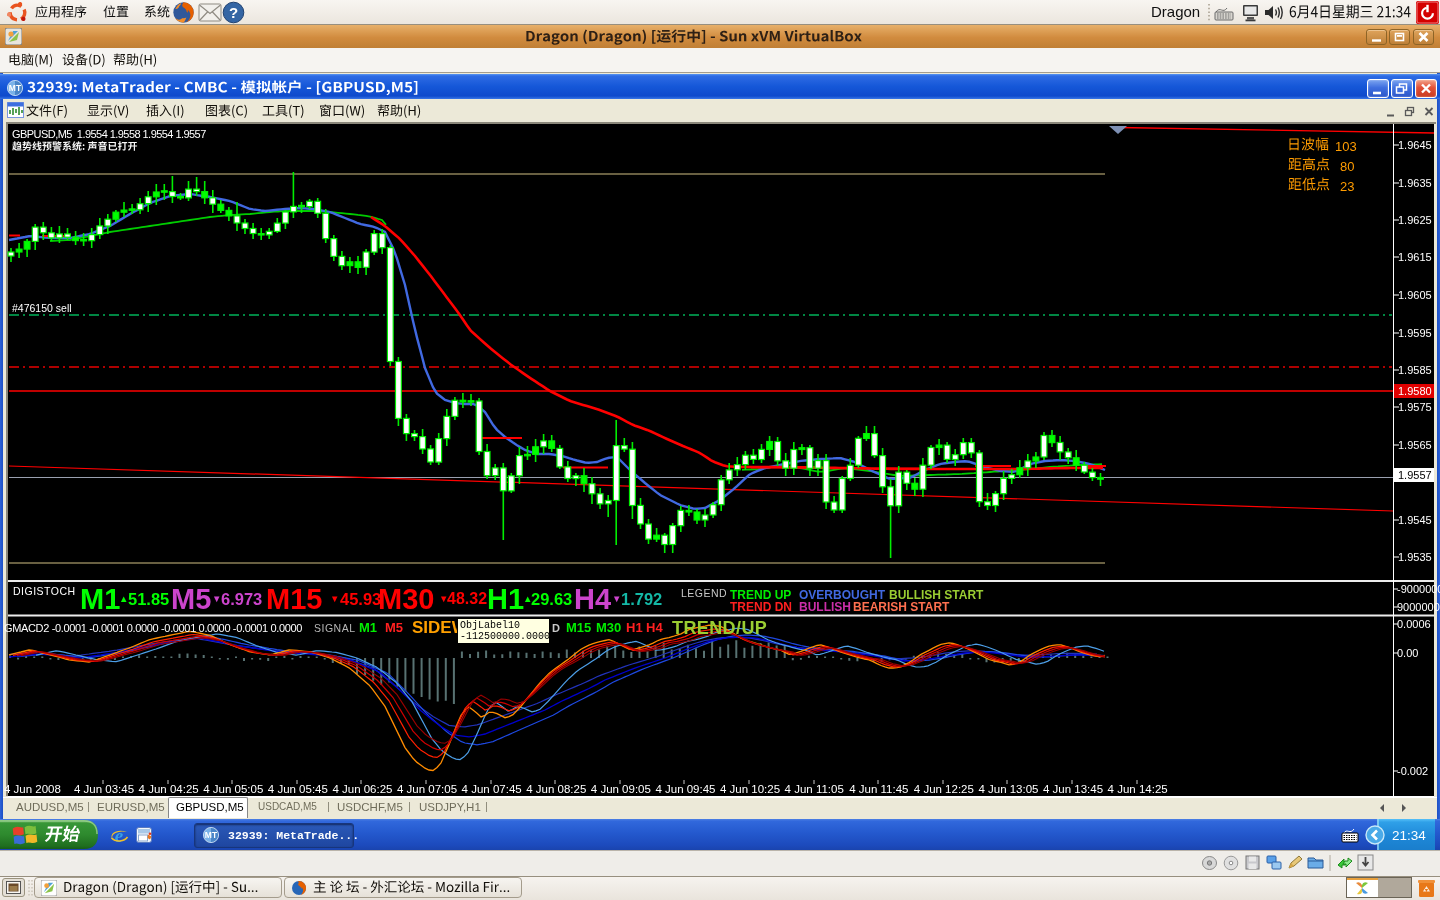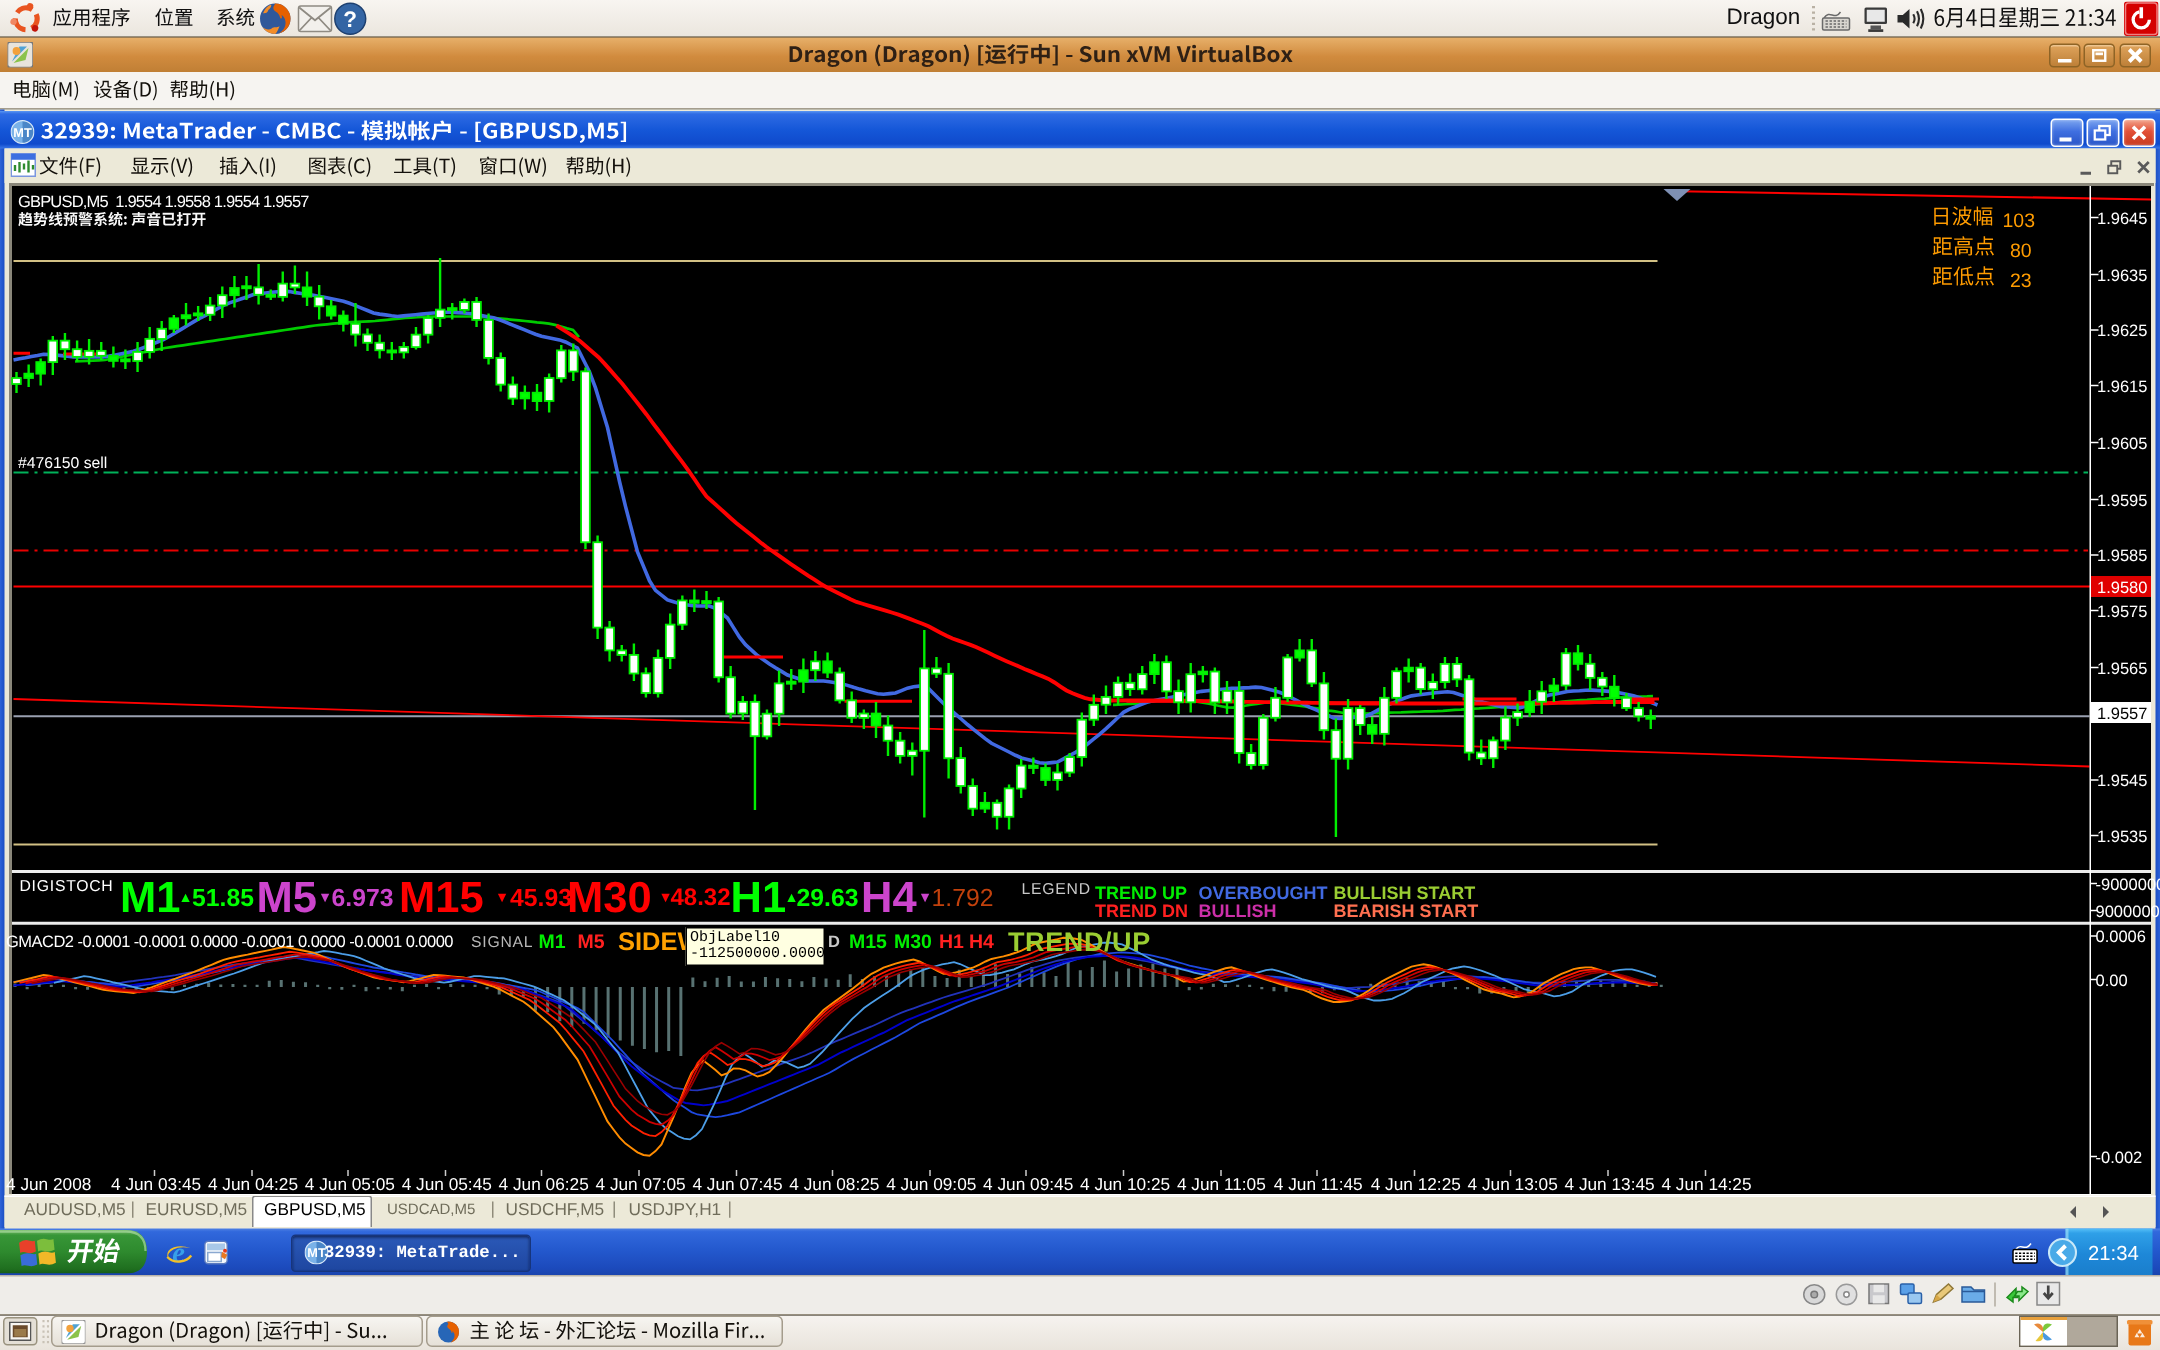--- a/index.html
+++ b/index.html
@@ -571,28 +571,28 @@
 <div class="t" style="left:330px;top:593px;font-size:9.5px;color:#FF0000;font-family:'Liberation Sans',sans-serif;font-weight:bold">▼</div>
 <div class="t" style="left:340px;top:590px;font-size:16.5px;color:#FF0000;font-family:'Liberation Sans',sans-serif;font-weight:bold">45.93</div>
 <div class="t" style="left:378px;top:583px;font-size:29px;color:#FF0000;font-family:'Liberation Sans',sans-serif;font-weight:bold">M30</div>
 <div class="t" style="left:439px;top:593px;font-size:9.5px;color:#FF0000;font-family:'Liberation Sans',sans-serif;font-weight:bold">▼</div>
 <div class="t" style="left:447px;top:590px;font-size:16px;color:#FF0000;font-family:'Liberation Sans',sans-serif;font-weight:bold">48.32</div>
 <div class="t" style="left:487px;top:583px;font-size:29px;color:#00FF00;font-family:'Liberation Sans',sans-serif;font-weight:bold">H1</div>
 <div class="t" style="left:523px;top:593px;font-size:9.5px;color:#00FF00;font-family:'Liberation Sans',sans-serif;font-weight:bold">▲</div>
 <div class="t" style="left:531px;top:590px;font-size:16.5px;color:#00FF00;font-family:'Liberation Sans',sans-serif;font-weight:bold">29.63</div>
 <div class="t" style="left:574px;top:583px;font-size:29px;color:#CC44CC;font-family:'Liberation Sans',sans-serif;font-weight:bold">H4</div>
 <div class="t" style="left:612px;top:593px;font-size:9.5px;color:#CC44CC;font-family:'Liberation Sans',sans-serif;font-weight:bold">▼</div>
-<div class="t" style="left:621px;top:590px;font-size:16.5px;color:#c2410c;font-family:'Liberation Sans',sans-serif;font-weight:normal">1.792</div>
+<div class="t" style="left:621px;top:590px;font-size:16.5px;color:#14b8a6;font-family:'Liberation Sans',sans-serif;font-weight:bold">1.792</div>
 <div class="t" style="left:681px;top:587px;font-size:10.5px;color:#C8C8C8;letter-spacing:.5px">LEGEND</div>
 <div class="t" style="left:730px;top:587.5px;font-size:12px;color:#00EE00;font-family:'Liberation Sans',sans-serif;font-weight:bold">TREND UP</div>
 <div class="t" style="left:730px;top:599.5px;font-size:12px;color:#FF2020;font-family:'Liberation Sans',sans-serif;font-weight:bold">TREND DN</div>
 <div class="t" style="left:799px;top:587.5px;font-size:12px;color:#4169E1;font-family:'Liberation Sans',sans-serif;font-weight:bold">OVERBOUGHT</div>
 <div class="t" style="left:799px;top:599.5px;font-size:12px;color:#CC2FA8;font-family:'Liberation Sans',sans-serif;font-weight:bold">BULLISH</div>
 <div class="t" style="left:889px;top:587.5px;font-size:12px;color:#9ACD32;font-family:'Liberation Sans',sans-serif;font-weight:bold">BULLISH START</div>
-<div class="t" style="left:889px;top:599.5px;font-size:12px;color:#FF7050;font-family:'Liberation Sans',sans-serif;font-weight:bold">BEARISH START</div>
+<div class="t" style="left:853px;top:599.5px;font-size:12px;color:#FF7050;font-family:'Liberation Sans',sans-serif;font-weight:bold">BEARISH START</div>
 <div class="t" style="left:4px;top:622px;font-size:11px;color:#fff;letter-spacing:-0.35px">GMACD2 -0.0001 -0.0001 0.0000 -0.0001 0.0000 -0.0001 0.0000</div>
 <div class="t" style="left:314px;top:622px;font-size:10.5px;color:#B8B8B8;letter-spacing:.5px">SIGNAL</div>
 <div class="t" style="left:359px;top:620px;font-size:13px;color:#00EE00;font-family:'Liberation Sans',sans-serif;font-weight:bold">M1</div>
 <div class="t" style="left:385px;top:620px;font-size:13px;color:#FF2020;font-family:'Liberation Sans',sans-serif;font-weight:bold">M5</div>
 <div class="t" style="left:412px;top:618px;font-size:17px;color:#FFA000;font-family:'Liberation Sans',sans-serif;font-weight:bold">SIDEW</div>
 <div class="t" style="left:552px;top:622px;font-size:11px;color:#C8C8C8;font-family:'Liberation Sans',sans-serif;font-weight:bold">D</div>
 <div class="t" style="left:566px;top:620px;font-size:13px;color:#00EE00;font-family:'Liberation Sans',sans-serif;font-weight:bold">M15</div>
 <div class="t" style="left:596px;top:620px;font-size:13px;color:#00EE00;font-family:'Liberation Sans',sans-serif;font-weight:bold">M30</div>
 <div class="t" style="left:626px;top:620px;font-size:13px;color:#FF2020;font-family:'Liberation Sans',sans-serif;font-weight:bold">H1</div>
 <div class="t" style="left:646px;top:620px;font-size:13px;color:#FF2020;font-family:'Liberation Sans',sans-serif;font-weight:bold">H4</div>
@@ -653,21 +653,21 @@
     <path d="M13 8.5l3.5 2-1.5 3-2.5-1.5z" fill="#E87820"></path>
     <circle cx="15" cy="7.8" r="1.3" fill="#E83818"></circle>
   </svg>
 <div class="abs" style="left:194px;top:823px;width:160px;height:25px;background:linear-gradient(#2B59B8,#1E46A0);border:1px solid #17357C;border-radius:3px;box-shadow:inset 0 1px 2px rgba(0,0,20,.55)"></div>
 <svg class="abs" style="left:203px;top:827px" width="16" height="16" viewBox="0 0 16 16">
 <circle cx="8" cy="8" r="7.6" fill="#7AB2E8"></circle>
     <path d="M8 .4A7.6 7.6 0 0 1 8 15.6z" fill="#4A86C8"></path>
     <circle cx="8" cy="8" r="7.6" fill="none" stroke="#D8E8F8" stroke-width=".8"></circle>
 <text x="8" y="11" text-anchor="middle" font-size="8.5" font-weight="bold" fill="#fff" font-family="Liberation Sans">MT</text>
   </svg>
-<div class="t" style="left:216px;top:829px;font-size:11.5px;color:#fff;font-family:'Liberation Mono',monospace;font-weight:bold">32939: MetaTrade...</div>
+<div class="t" style="left:228px;top:829px;font-size:11.5px;color:#fff;font-family:'Liberation Mono',monospace;font-weight:bold">32939: MetaTrade...</div>
 <svg class="abs" style="left:1341px;top:827px" width="18" height="16" viewBox="0 0 18 16">
 <path d="M3 6c3-5 6 2 10-4" stroke="#fff" fill="none"></path>
     <rect x="1" y="6" width="16" height="9" rx="1" fill="#fff" stroke="#000"></rect>
     <path d="M2.5 8.5h13M2.5 10.5h13M2.5 12.5h13" stroke="#000" stroke-width="1.1" stroke-dasharray="1.5 1"></path>
   </svg>
 <div class="abs" style="left:1377px;top:819px;width:58px;height:31px;background:linear-gradient(#56C0F8 0%,#2FA0E8 10%,#1E88D8 55%,#1A7ECC 100%)"></div>
 <div class="abs" style="left:1377px;top:819px;width:2px;height:31px;background:#9AD8F8;opacity:.7"></div>
 <svg class="abs" style="left:1365px;top:825px" width="20" height="20" viewBox="0 0 20 20">
 <circle cx="10" cy="10" r="9" fill="#4AAAE8" stroke="#C8E8F8" stroke-width="1.4"></circle>
     <path d="M12 5.5 7.5 10l4.5 4.5" stroke="#fff" stroke-width="2.6" fill="none"></path>

